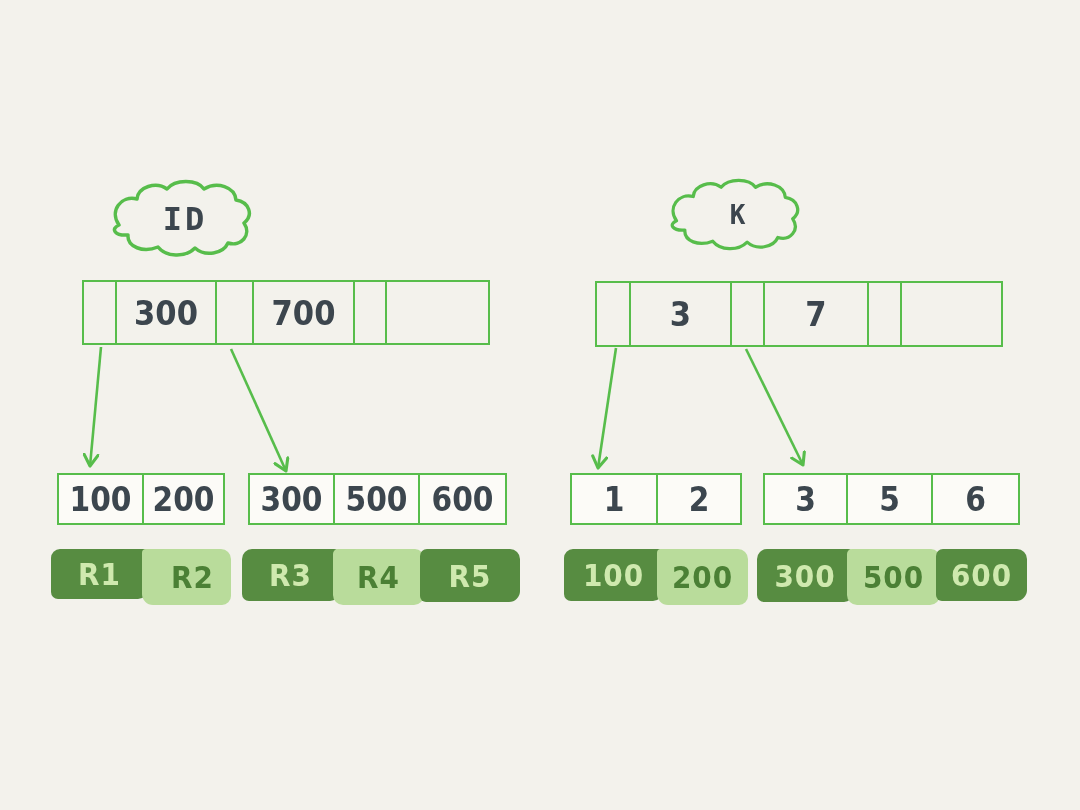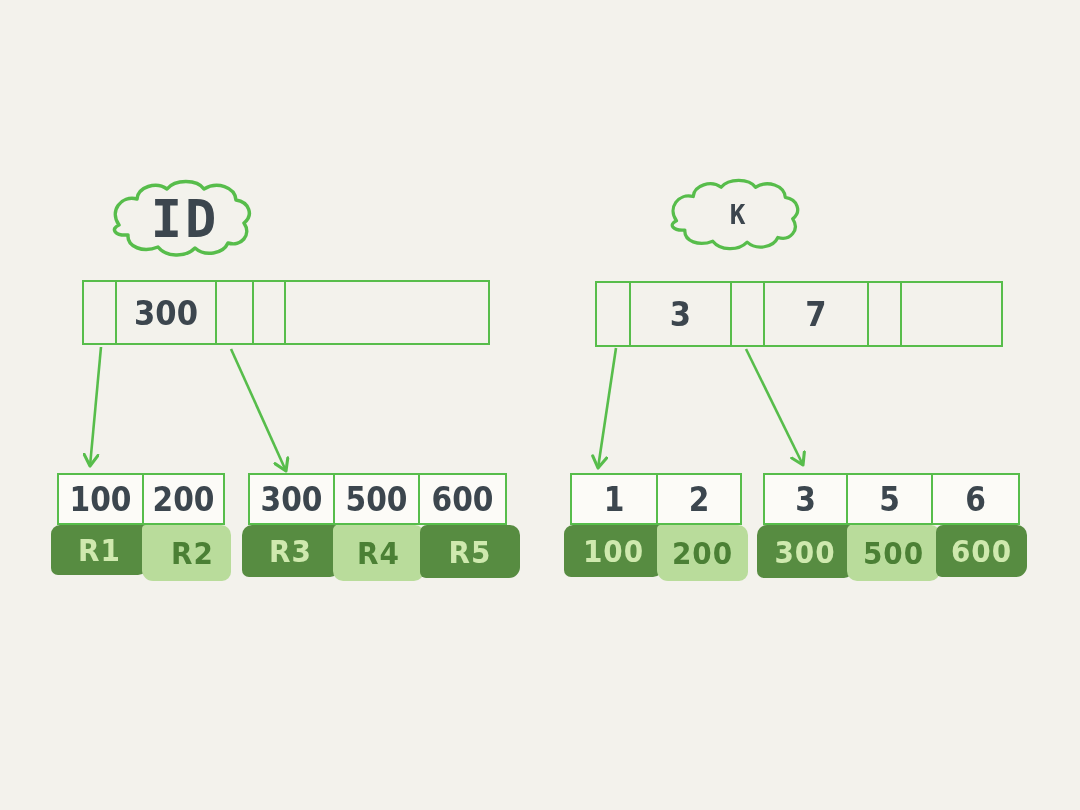--- a/index.html
+++ b/index.html
@@ -15,42 +15,42 @@
   *{box-sizing:border-box;margin:0;padding:0;}
   body{background:#d8d8d8;font-family:"DejaVu Sans", sans-serif;}
   #canvas{
     position:relative;width:1080px;height:810px;overflow:hidden;
     background:var(--background);
   }
   svg.layer{position:absolute;inset:0;pointer-events:none;}
   .cloud-label{
     position:absolute;transform:translate(-50%,-50%);
     color:var(--ink);font-weight:600;letter-spacing:3px;
-    font-size:52px;font-family:"DejaVu Sans Mono","DejaVu Sans",monospace;
+    font-size:32px;font-family:"DejaVu Sans Mono","DejaVu Sans",monospace;
   }
   .cloud-label.small{font-size:26px;letter-spacing:1px;}
   .node{
     position:absolute;display:flex;
     border:2.5px solid var(--stroke-green);
     background:transparent;
   }
   .leaf-keys{
     position:absolute;display:flex;height:52px;
     border:2.5px solid var(--stroke-green);
     background:var(--cell-bg);
   }
   .cell{
     display:flex;align-items:center;justify-content:center;
     border-right:2.5px solid var(--stroke-green);
     color:var(--ink);font-size:34px;font-weight:600;
     font-stretch:condensed;white-space:nowrap;
   }
   .cell.last{border-right:none;}
   .leaf-keys .cell{font-size:33px;}
-  .records{position:absolute;display:flex;align-items:flex-start;}
+  .records{position:absolute;display:flex;align-items:flex-start;margin-top:24px;}
   .rec{
     display:flex;align-items:center;justify-content:center;
     font-size:31px;font-weight:600;letter-spacing:1px;
     font-stretch:condensed;white-space:nowrap;
   }
   .rec.dark{background:var(--dark-green);color:var(--light-green-text);}
   .rec.light{background:var(--light-green);color:var(--dark-green-text);}
 </style>
 </head>
 <body>
@@ -83,20 +83,21 @@
     <line x1="746" y1="349" x2="803" y2="465" stroke="#57bd4b" stroke-width="2.6" marker-end="url(#arrowhead)"></line>
   </svg>
 
   <div class="cloud-label" style="left:185px;top:219px;">ID</div>
   <div class="cloud-label small" style="left:738px;top:215px;">K</div>
 
   <div class="node" style="left:82px;top:280px;width:408px;height:65px;">
     <div class="cell" style="width:33px;"></div>
     <div class="cell" style="width:100px;">300</div>
     <div class="cell" style="width:37px;"></div>
+    <div class="cell" style="width:101px;">700</div>
     <div class="cell" style="width:32px;"></div>
     <div class="cell last" style="flex:1;"></div>
   </div>
 
   <div class="node" style="left:595px;top:281px;width:408px;height:66px;">
     <div class="cell" style="width:34px;"></div>
     <div class="cell" style="width:101px;">3</div>
     <div class="cell" style="width:33px;"></div>
     <div class="cell" style="width:104px;">7</div>
     <div class="cell" style="width:33px;"></div>

